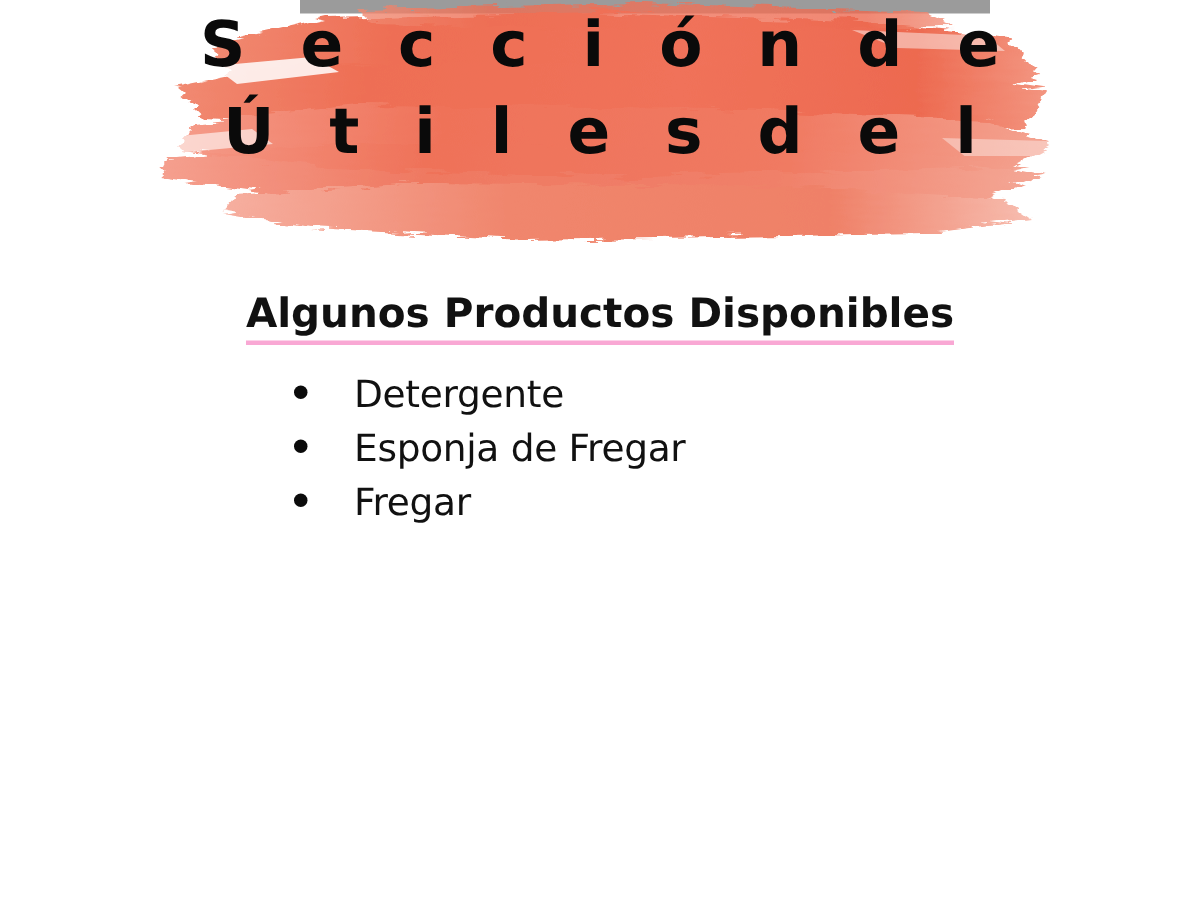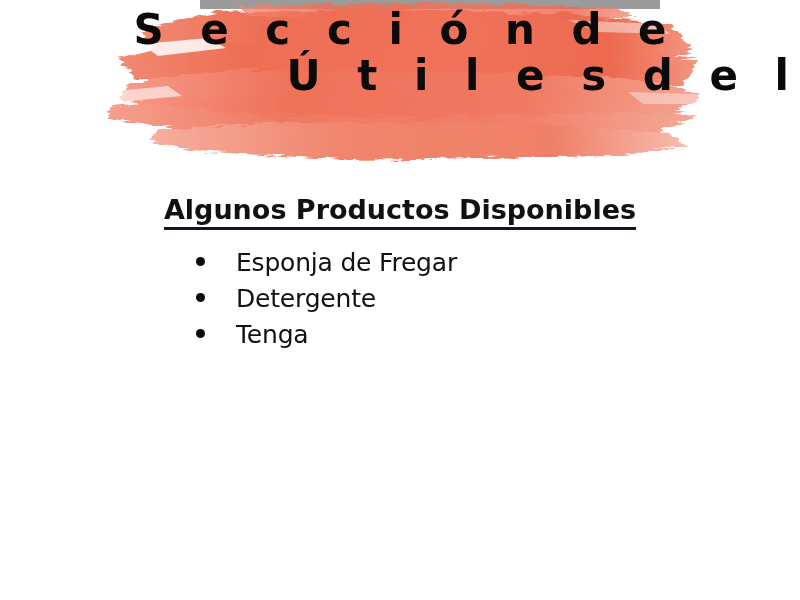--- a/index.html
+++ b/index.html
@@ -55,38 +55,38 @@
   }
   .title-line {
     font-family: "DejaVu Sans", sans-serif;
     font-weight: bold;
     font-size: 42px;
     letter-spacing: 11px;
     color: #0a0a0a;
     white-space: nowrap;
     text-indent: 11px;
   }
-  .title-line.l2 { margin-top: 2px; text-align: right; }
+  .title-line.l2 { margin-top: 14px; }
   .title-line.l3 { margin-top: 2px; }
 
   
   .subtitle {
     position: absolute;
     left: 0;
     top: 194px;
     width: 800px;
     text-align: center;
     font-family: "DejaVu Sans", sans-serif;
     font-weight: bold;
     font-size: 27px;
     color: #111111;
     letter-spacing: 0px;
   }
   .subtitle span {
-    border-bottom: 3px solid #0f172a;
+    border-bottom: 3px solid #f9a8d4;
     padding-bottom: 2px;
   }
 
   
   .bullet-list {
     position: absolute;
     left: 196px;
     top: 248px;
     margin: 0;
     padding: 0;
@@ -238,26 +238,26 @@
     <div class="title-line l2">Ú t i l e s d e l</div>
   </div>
 
   <div class="subtitle">
     <span>Algunos Productos Disponibles</span>
   </div>
 
   <ul class="bullet-list">
     <li class="bullet-item">
       <span class="bullet-dot"></span>
+      <span class="bullet-text">Detergente</span>
+    </li>
+    <li class="bullet-item">
+      <span class="bullet-dot"></span>
       <span class="bullet-text">Esponja de Fregar</span>
     </li>
     <li class="bullet-item">
       <span class="bullet-dot"></span>
-      <span class="bullet-text">Detergente</span>
-    </li>
-    <li class="bullet-item">
-      <span class="bullet-dot"></span>
-      <span class="bullet-text">Tenga</span>
+      <span class="bullet-text">Fregar</span>
     </li>
   </ul>
 
 
 </div>
 
 </body></html>

